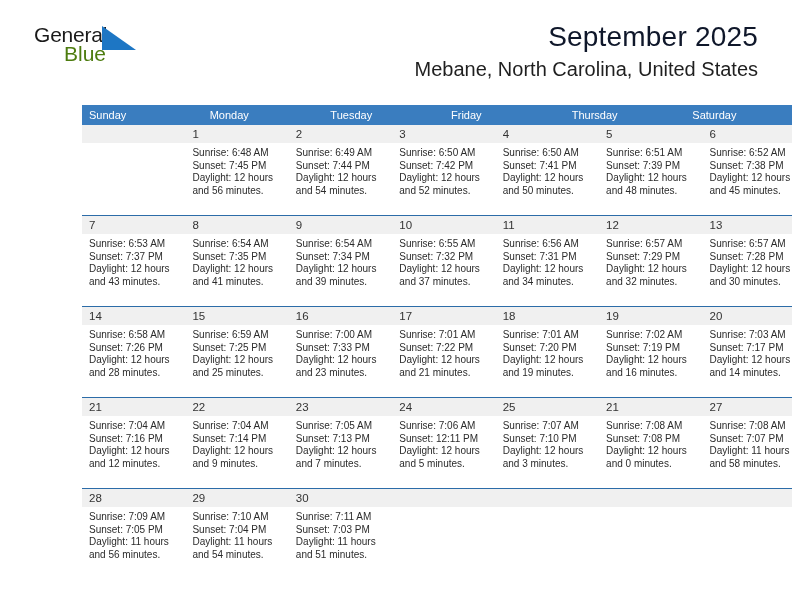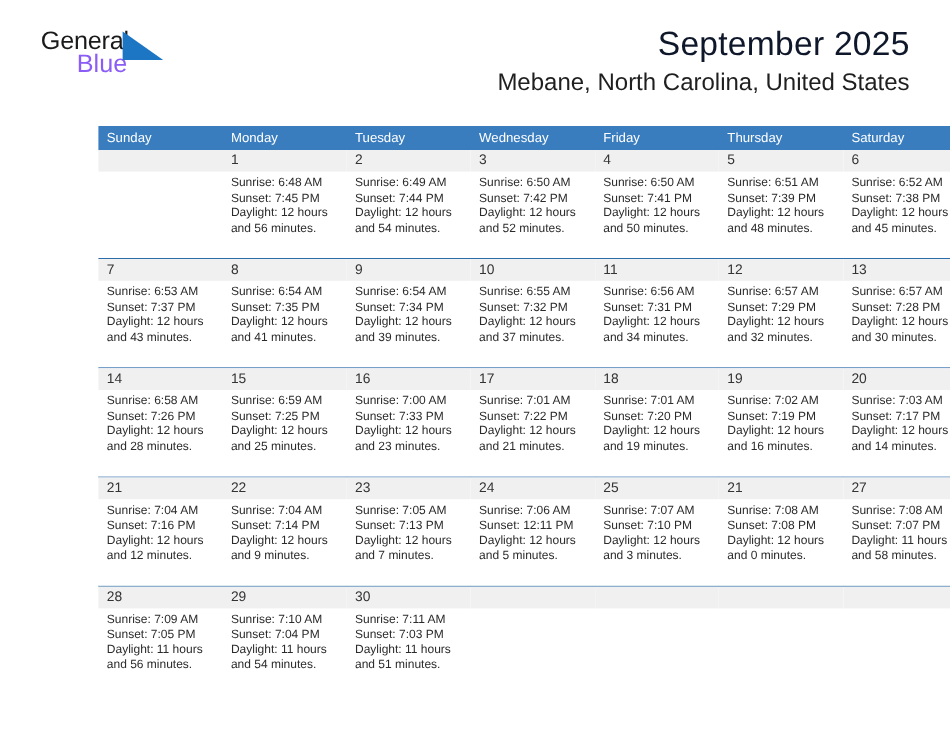--- a/index.html
+++ b/index.html
@@ -40,21 +40,21 @@
   }
   .logo-general {
     font-size: 21px;
     letter-spacing: -0.2px;
     color: #1a1a1a;
     line-height: 22px;
     display: block;
   }
   .logo-blue {
     font-size: 21px;
-    color: #8b5cf6;
+    color: #4d7c0f;
     line-height: 20px;
     display: block;
     margin-left: 30px;
     margin-top: -2px;
   }
   .logo-tri {
     position: absolute;
     left: 68px;
     top: 2px;
   }
@@ -161,21 +161,20 @@
     </div>
 
   </div>
 
   <div class="calendar">
 
     <div class="weekday-row">
       <div class="weekday">Sunday</div>
       <div class="weekday">Monday</div>
       <div class="weekday">Tuesday</div>
-      <div class="weekday">Wednesday</div>
       <div class="weekday">Friday</div>
       <div class="weekday">Thursday</div>
       <div class="weekday">Saturday</div>
     </div>
 
     <div id="weeks-container">
         <div class="week-row first">
           <div class="day-cell empty">
             <div class="day-band">
               <div class="day-num"></div>

